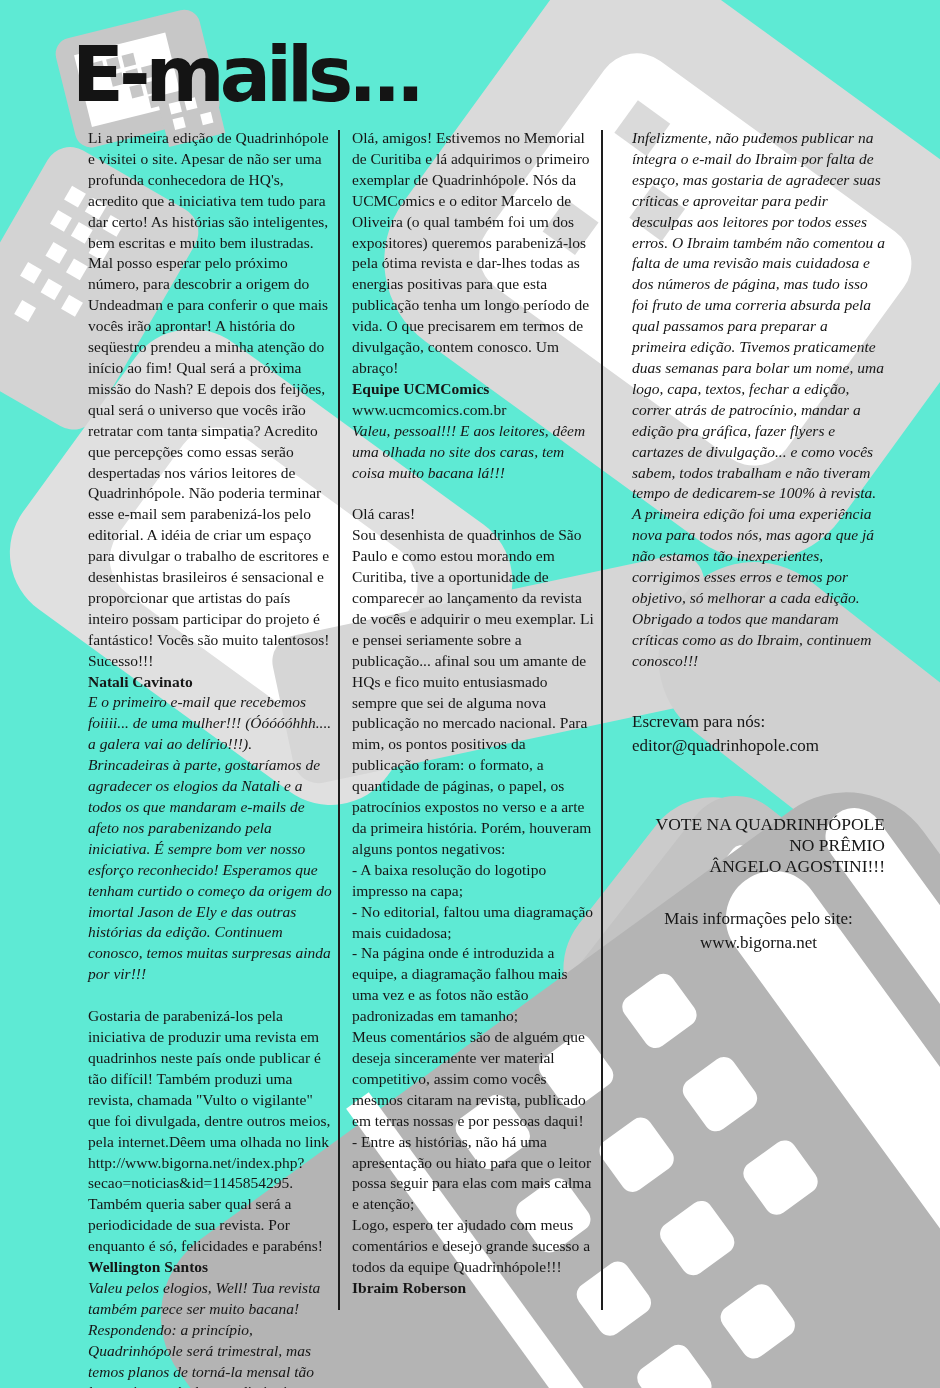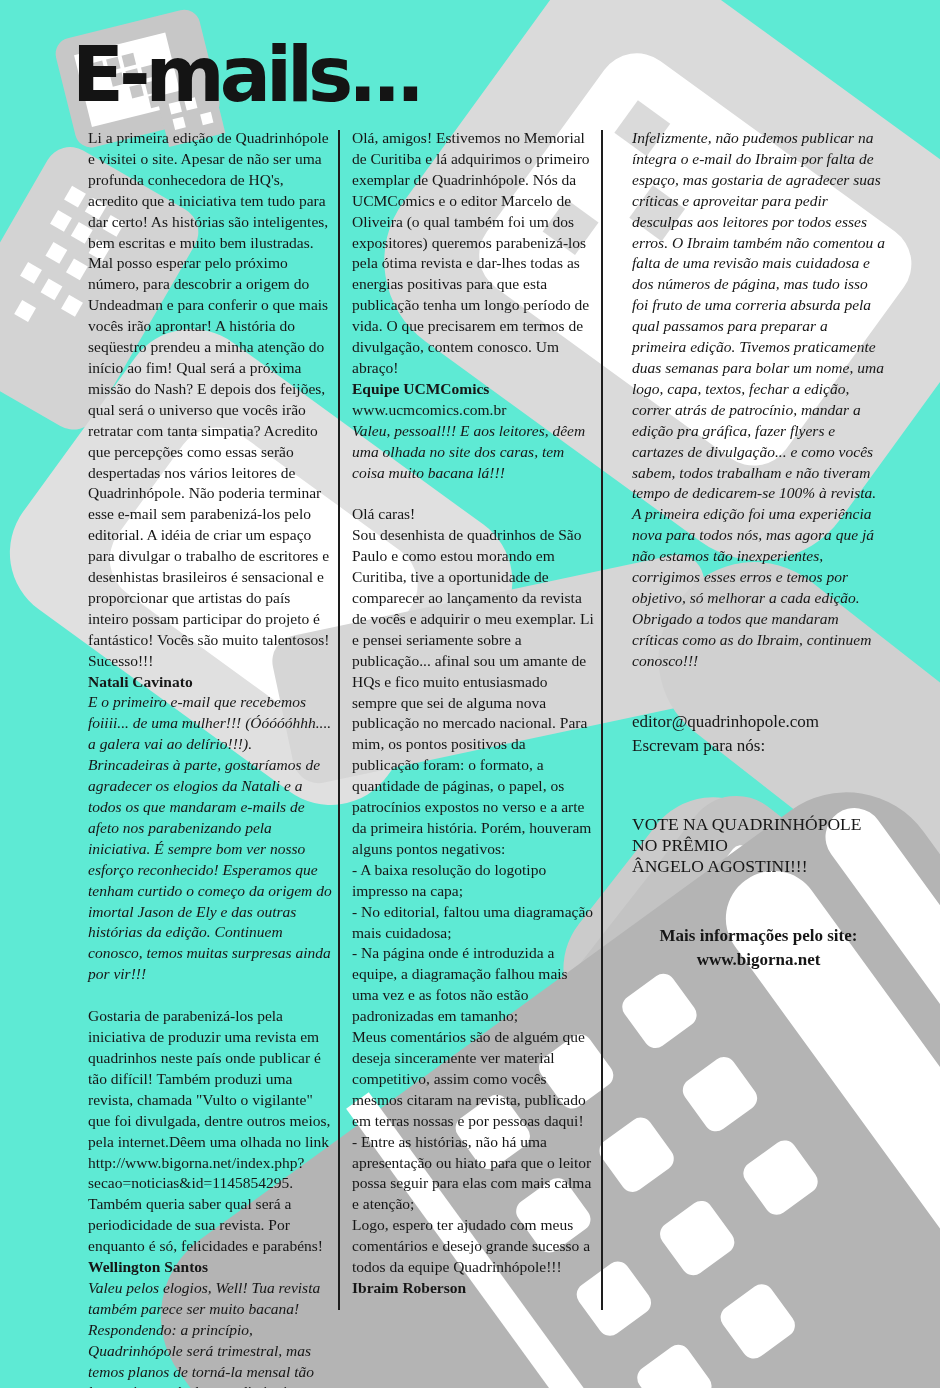--- a/index.html
+++ b/index.html
@@ -18,22 +18,22 @@
   .d2{left:601px}
   .col{position:absolute;top:128px;font-size:15.5px;line-height:20.9px;z-index:2;}
   .col1{left:88px;width:246px}
   .col2{left:352px;width:244px}
   .col3{left:632px;width:253px}
   .b{margin:0;}
   .bold{font-weight:bold;}
   .italic{font-style:italic;}
   .gap{height:21px;}
   .contact{margin-top:38px;font-size:17px;line-height:24px;}
-  .vote{margin-top:56px;font-size:17.5px;line-height:21px;text-align:left;}
-  .info{margin-top:47px;font-size:17px;line-height:24px;text-align:center;font-weight:bold;}
+  .vote{margin-top:56px;font-size:17.5px;line-height:21px;text-align:right;}
+  .info{margin-top:30px;font-size:17px;line-height:24px;text-align:center;}
   .contact p,.vote p,.info p{margin:0;}
 </style>
 </head>
 <body>
 
 <div class="page">
 
   <svg class="bg" viewBox="0 0 940 1388" aria-hidden="true">
 
     <g transform="rotate(-14 140 80)">
@@ -162,22 +162,22 @@
     <p class="b">- Na página onde é introduzida a equipe, a diagramação falhou mais uma vez e as fotos não estão padronizadas em tamanho;</p>
     <p class="b">Meus comentários são de alguém que deseja sinceramente ver material competitivo, assim como vocês mesmos citaram na revista, publicado em terras nossas e por pessoas daqui!</p>
     <p class="b">- Entre as histórias, não há uma apresentação ou hiato para que o leitor possa seguir para elas com mais calma e atenção;</p>
     <p class="b">Logo, espero ter ajudado com meus comentários e desejo grande sucesso a todos da equipe Quadrinhópole!!!</p>
     <p class="b bold">Ibraim Roberson</p>
   </div>
 
   <div class="col col3">
     <p class="b italic">Infelizmente, não pudemos publicar na íntegra o e-mail do Ibraim por falta de espaço, mas gostaria de agradecer suas críticas e aproveitar para pedir desculpas aos leitores por todos esses erros. O Ibraim também não comentou a falta de uma revisão mais cuidadosa e dos números de página, mas tudo isso foi fruto de uma correria absurda pela qual passamos para preparar a primeira edição. Tivemos praticamente duas semanas para bolar um nome, uma logo, capa, textos, fechar a edição, correr atrás de patrocínio, mandar a edição pra gráfica, fazer flyers e cartazes de divulgação... e como vocês sabem, todos trabalham e não tiveram tempo de dedicarem-se 100% à revista. A primeira edição foi uma experiência nova para todos nós, mas agora que já não estamos tão inexperientes, corrigimos esses erros e temos por objetivo, só melhorar a cada edição. Obrigado a todos que mandaram críticas como as do Ibraim, continuem conosco!!!</p>
     <div class="contact">
+      <p>Escrevam para nós:</p>
       <p>editor@quadrinhopole.com</p>
-      <p>Escrevam para nós:</p>
     </div>
     <div class="vote">
       <p>VOTE NA QUADRINHÓPOLE</p>
       <p>NO PRÊMIO</p>
       <p>ÂNGELO AGOSTINI!!!</p>
     </div>
     <div class="info">
       <p>Mais informações pelo site:</p>
       <p>www.bigorna.net</p>
     </div>

